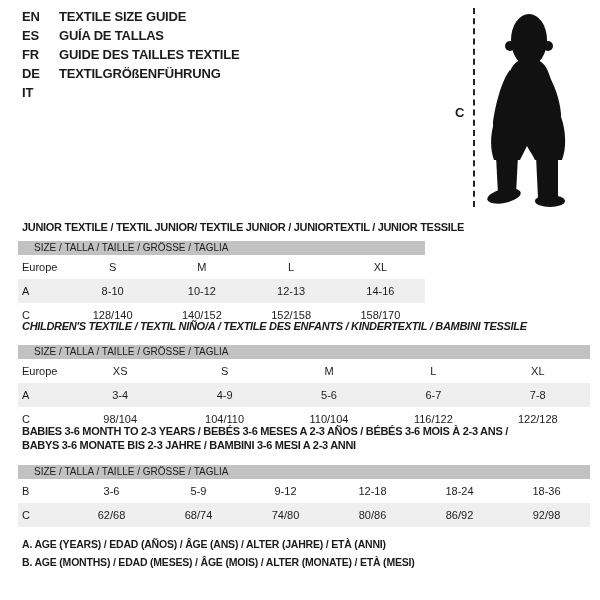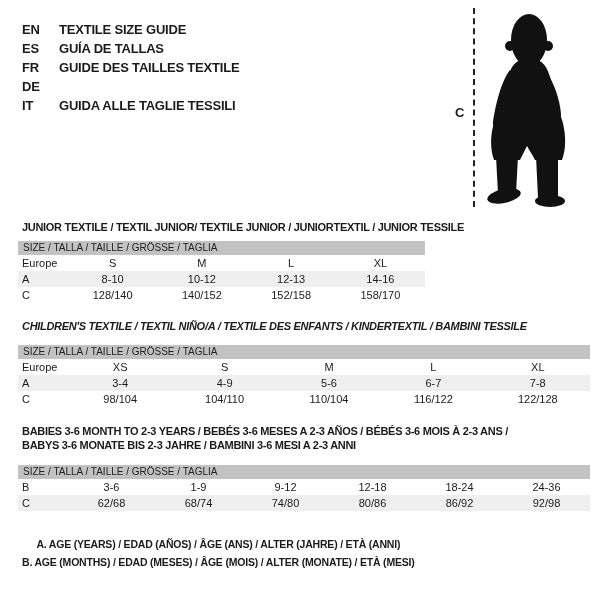--- a/index.html
+++ b/index.html
@@ -1,47 +1,47 @@
 <!DOCTYPE html>
 <html><head>
 <meta charset="utf-8">
 <style>
   html,body{margin:0;padding:0;background:#fff;}
   #page{
     position:relative;width:600px;height:600px;background:#fff;overflow:hidden;
     font-family:"Liberation Sans","DejaVu Sans",sans-serif;color:#1b1b1b;
   }
   
-  #lang-block{position:absolute;left:22px;top:20px;}
+  #lang-block{position:absolute;left:22px;top:7px;}
   .lang-row{display:flex;line-height:19px;font-size:13px;font-weight:bold;letter-spacing:-0.2px;}
   .lang-code{width:37px;}
   
   #measure-line{position:absolute;left:473px;top:8px;height:199px;width:0;border-left:2px dashed #222;}
   #figure-label{position:absolute;left:455px;top:105px;font-size:13px;font-weight:bold;}
   #baby-svg{position:absolute;left:484px;top:8px;}
   
   .sec-title{position:absolute;left:22px;font-size:11px;font-weight:bold;letter-spacing:-0.3px;line-height:14px;}
   #t1-title{top:220px;width:560px;}
   #t2-title{top:319px;width:560px;font-style:italic;}
   #t3-title{top:424px;width:520px;}
   
   table.size-table{position:absolute;left:18px;border-collapse:collapse;table-layout:fixed;}
   #t1{top:241px;width:407px;}
   #t2{top:345px;width:572px;}
   #t3{top:465px;width:572px;}
   .size-table th{
     background:#c2c2c2;font-weight:normal;text-align:left;font-size:10px;
-    height:14px;line-height:14px;padding:0 0 0 5px;color:#222;margin-left:7px;
+    height:14px;line-height:14px;padding:0 0 0 16px;color:#222;margin-left:7px;
   }
-  .size-table td{font-size:11px;height:16px;line-height:16px;text-align:center;padding:0;}
+  .size-table td{font-size:11px;height:24px;line-height:16px;text-align:center;padding:0;}
   .size-table td.lbl{text-align:left;padding-left:4px;}
   .size-table col.c-lbl{width:50px;}
   .size-table tbody tr:nth-child(even){background:#efefef;}
   
-  #notes{position:absolute;left:22px;top:536px;text-align:center;}
+  #notes{position:absolute;left:22px;top:536px;}
   .note-line{font-size:10.5px;font-weight:bold;line-height:17.5px;letter-spacing:-0.2px;}
 </style>
 </head>
 <body>
 
 <div id="page">
 
   <div id="lang-block">
     <div class="lang-row">
       <span class="lang-code">EN</span>
@@ -50,24 +50,24 @@
     <div class="lang-row">
       <span class="lang-code">ES</span>
       <span class="lang-label">GUÍA DE TALLAS</span>
     </div>
     <div class="lang-row">
       <span class="lang-code">FR</span>
       <span class="lang-label">GUIDE DES TAILLES TEXTILE</span>
     </div>
     <div class="lang-row">
       <span class="lang-code">DE</span>
+      <span class="lang-label">TEXTILGRÖßENFÜHRUNG</span>
     </div>
     <div class="lang-row">
       <span class="lang-code">IT</span>
-      <span class="lang-label">GUIDA ALLE TAGLIE TESSILI</span>
     </div>
   </div>
 
   <div id="measure-line"></div>
   <span id="figure-label">C</span>
   <svg id="baby-svg" width="90" height="200" viewBox="0 0 90 200" fill="#111">
     <ellipse cx="45" cy="32" rx="18" ry="26"></ellipse>
     <circle cx="26" cy="38" r="5"></circle>
     <circle cx="64" cy="38" r="5"></circle>
     <path d="M45,50 C55,50 62,56 65,66 C70,80 73,95 74,108 L16,108 C17,95 20,80 25,66 C28,56 35,50 45,50 Z"></path>
@@ -175,25 +175,25 @@
       </colgroup>
     <thead>
       <tr>
         <th colspan="7">SIZE / TALLA / TAILLE / GRÖSSE / TAGLIA</th>
       </tr>
     </thead>
     <tbody>
       <tr>
         <td class="lbl">B</td>
         <td>3-6</td>
-        <td>1-9</td>
+        <td>5-9</td>
         <td>9-12</td>
         <td>12-18</td>
         <td>18-24</td>
-        <td>24-36</td>
+        <td>18-36</td>
       </tr>
       <tr>
         <td class="lbl">C</td>
         <td>62/68</td>
         <td>68/74</td>
         <td>74/80</td>
         <td>80/86</td>
         <td>86/92</td>
         <td>92/98</td>
       </tr>

